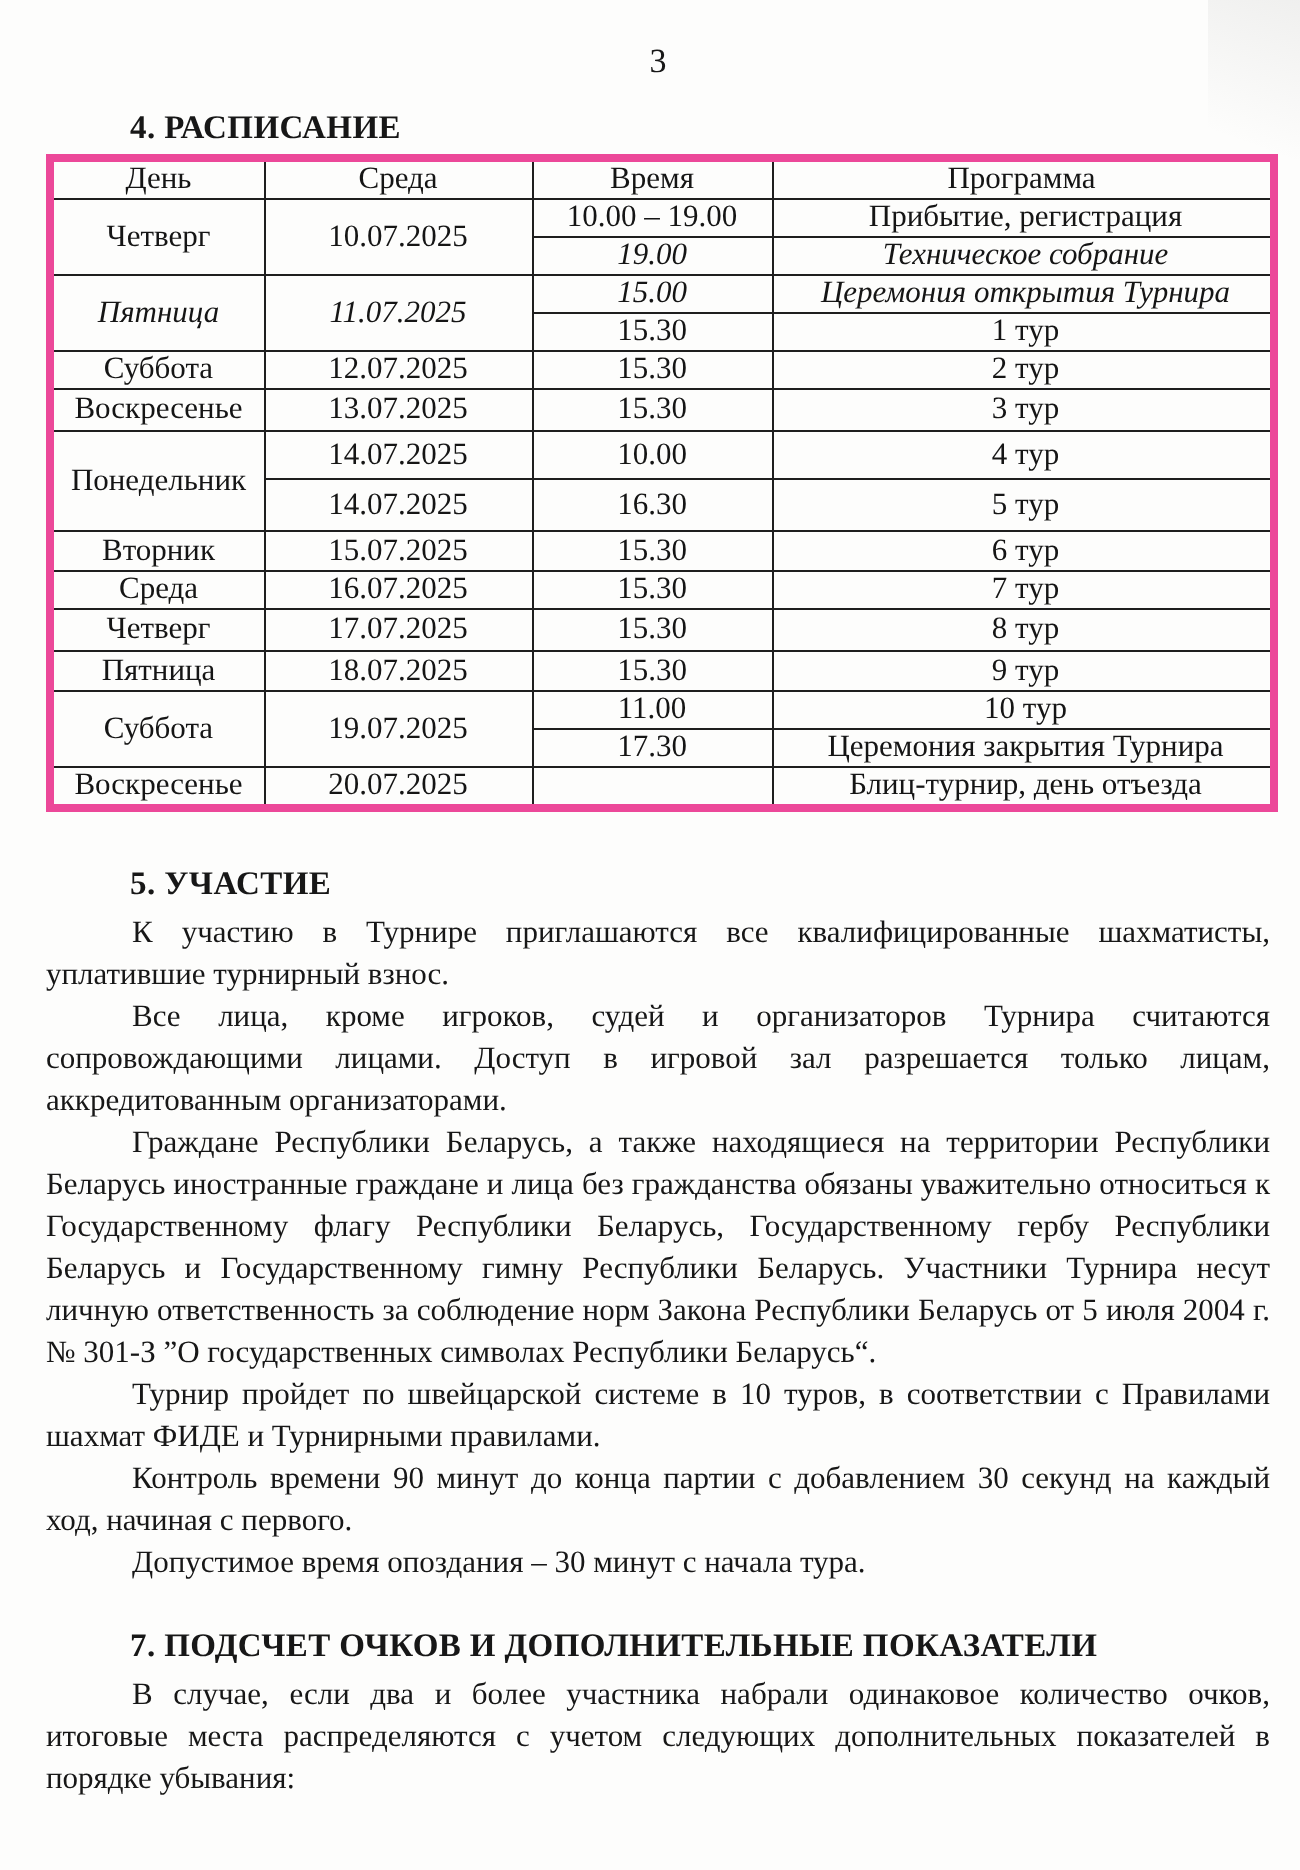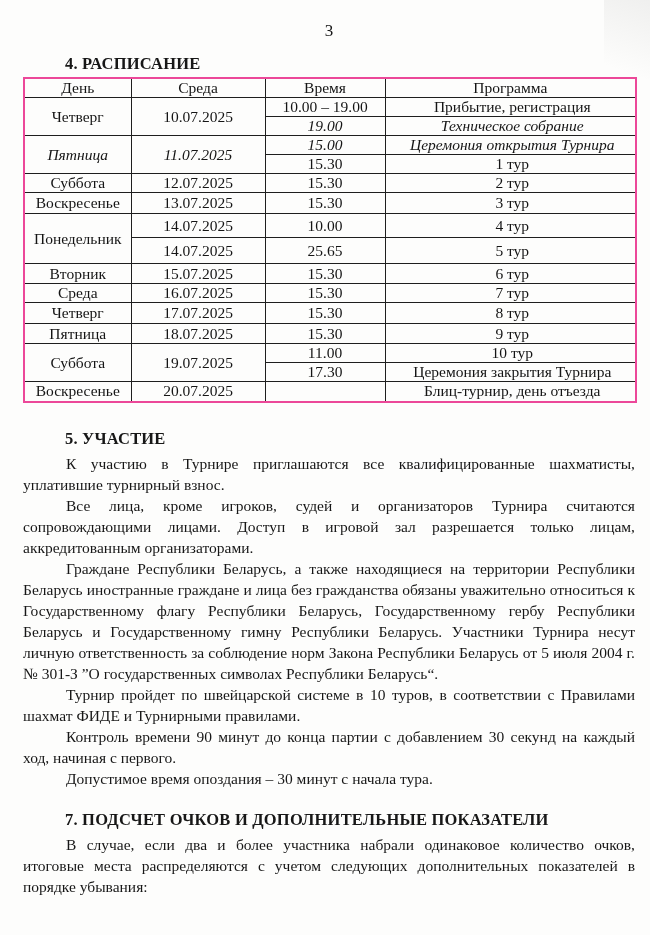--- a/index.html
+++ b/index.html
@@ -47,21 +47,21 @@
   }
   table.schedule th,table.schedule td{
     border:1.5px solid #1e1e1e;
     padding:0;
     vertical-align:middle;
     text-align:center;
     font-weight:normal;
     overflow:hidden;
     white-space:nowrap;
   }
-  table.schedule{border:2px solid #ec4899;}
+  table.schedule{border:4px solid #ec4899;}
   table.schedule td.prog{
     text-align:center;
     padding-left:4px;
   }
   col.c-day{width:107px;}
   col.c-date{width:134px;}
   col.c-time{width:120px;}
   col.c-prog{width:251px;}
   tr.rh16{height:16px;} tr.rh15{height:15px;font-style:italic;} tr.rh17{height:17px;}
   tr.rh18{height:18px;} tr.rh19{height:19px;} tr.rh20{height:20px;}
@@ -133,21 +133,21 @@
         <td class="prog">3 тур</td>
       </tr>
       <tr class="rh24">
         <td rowspan="2">Понедельник</td>
         <td>14.07.2025</td>
         <td>10.00</td>
         <td class="prog">4 тур</td>
       </tr>
       <tr class="rh26">
         <td>14.07.2025</td>
-        <td>25.65</td>
+        <td>16.30</td>
         <td class="prog">5 тур</td>
       </tr>
       <tr class="rh20">
         <td>Вторник</td>
         <td>15.07.2025</td>
         <td>15.30</td>
         <td class="prog">6 тур</td>
       </tr>
       <tr class="rh19">
         <td>Среда</td>

